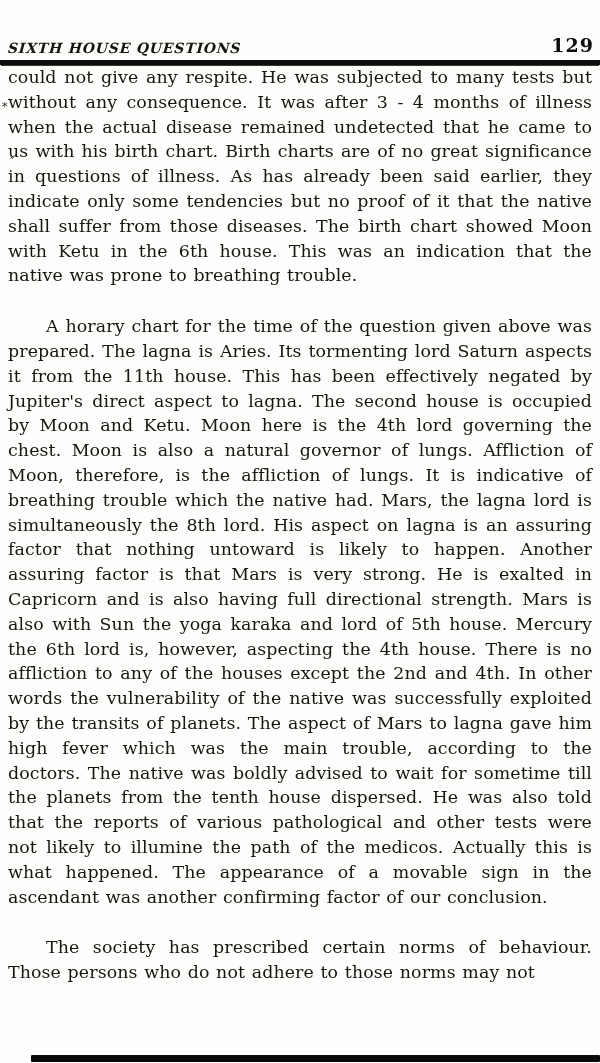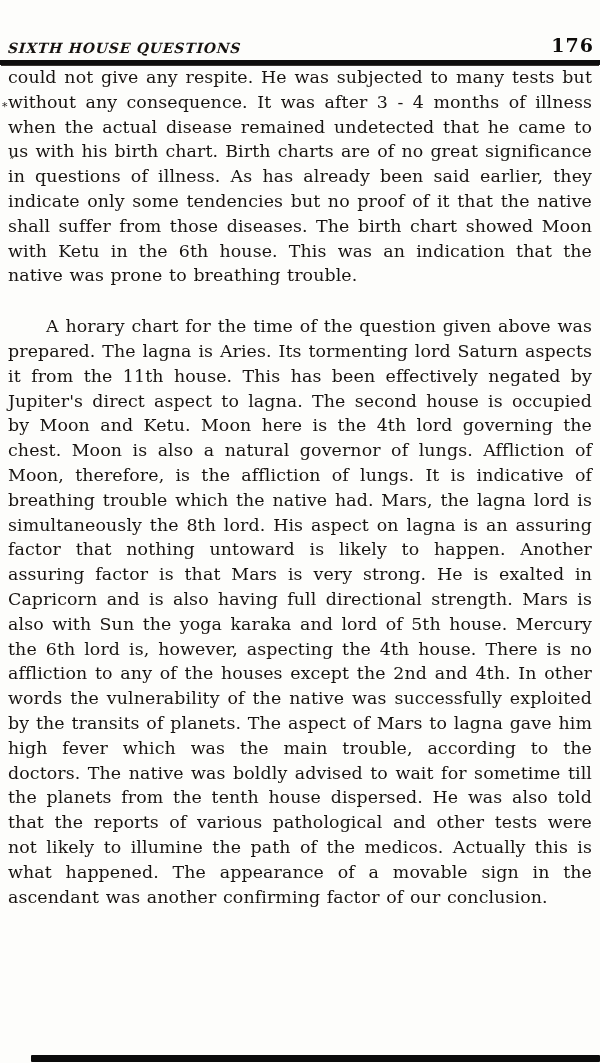--- a/index.html
+++ b/index.html
@@ -86,31 +86,32 @@
     border-radius: 1px;
   }
 </style>
 </head>
 <body>
 
 <div class="page">
 
   <div class="header">
     <span class="running-title">SIXTH HOUSE QUESTIONS</span>
-    <span class="page-number">176</span>
+    <span class="page-number">129</span>
   </div>
 
   <div class="rule"></div>
 
   <div class="body-text">
     <p class="para first">could not give any respite. He was subjected to many tests but without any consequence. It was after 3 - 4 months of illness when the actual disease remained undetected that he came to us with his birth chart. Birth charts are of no great significance in questions of illness. As has already been said earlier, they indicate only some tendencies but no proof of it that the native shall suffer from those diseases. The birth chart showed Moon with Ketu in the 6th house. This was an indication that the native was prone to breathing trouble.</p>
 
     <p class="para indent">A horary chart for the time of the question given above was prepared. The lagna is Aries. Its tormenting lord Saturn aspects it from the 11th house. This has been effectively negated by Jupiter's direct aspect to lagna. The second house is occupied by Moon and Ketu. Moon here is the 4th lord governing the chest. Moon is also a natural governor of lungs. Affliction of Moon, therefore, is the affliction of lungs. It is indicative of breathing trouble which the native had. Mars, the lagna lord is simultaneously the 8th lord. His aspect on lagna is an assuring factor that nothing untoward is likely to happen. Another assuring factor is that Mars is very strong. He is exalted in Capricorn and is also having full directional strength. Mars is also with Sun the yoga karaka and lord of 5th house. Mercury the 6th lord is, however, aspecting the 4th house. There is no affliction to any of the houses except the 2nd and 4th. In other words the vulnerability of the native was successfully exploited by the transits of planets. The aspect of Mars to lagna gave him high fever which was the main trouble, according to the doctors. The native was boldly advised to wait for sometime till the planets from the tenth house dispersed. He was also told that the reports of various pathological and other tests were not likely to illumine the path of the medicos. Actually this is what happened. The appearance of a movable sign in the ascendant was another confirming factor of our conclusion.</p>
 
 
+    <p class="para indent">The society has prescribed certain norms of behaviour. Those persons who do not adhere to those norms may not</p>
   </div>
 
   <span class="artifact mark1">*</span>
   <span class="artifact mark2">″</span>
 
   <div class="bottom-bar"></div>
 
 </div>
 
 </body></html>

